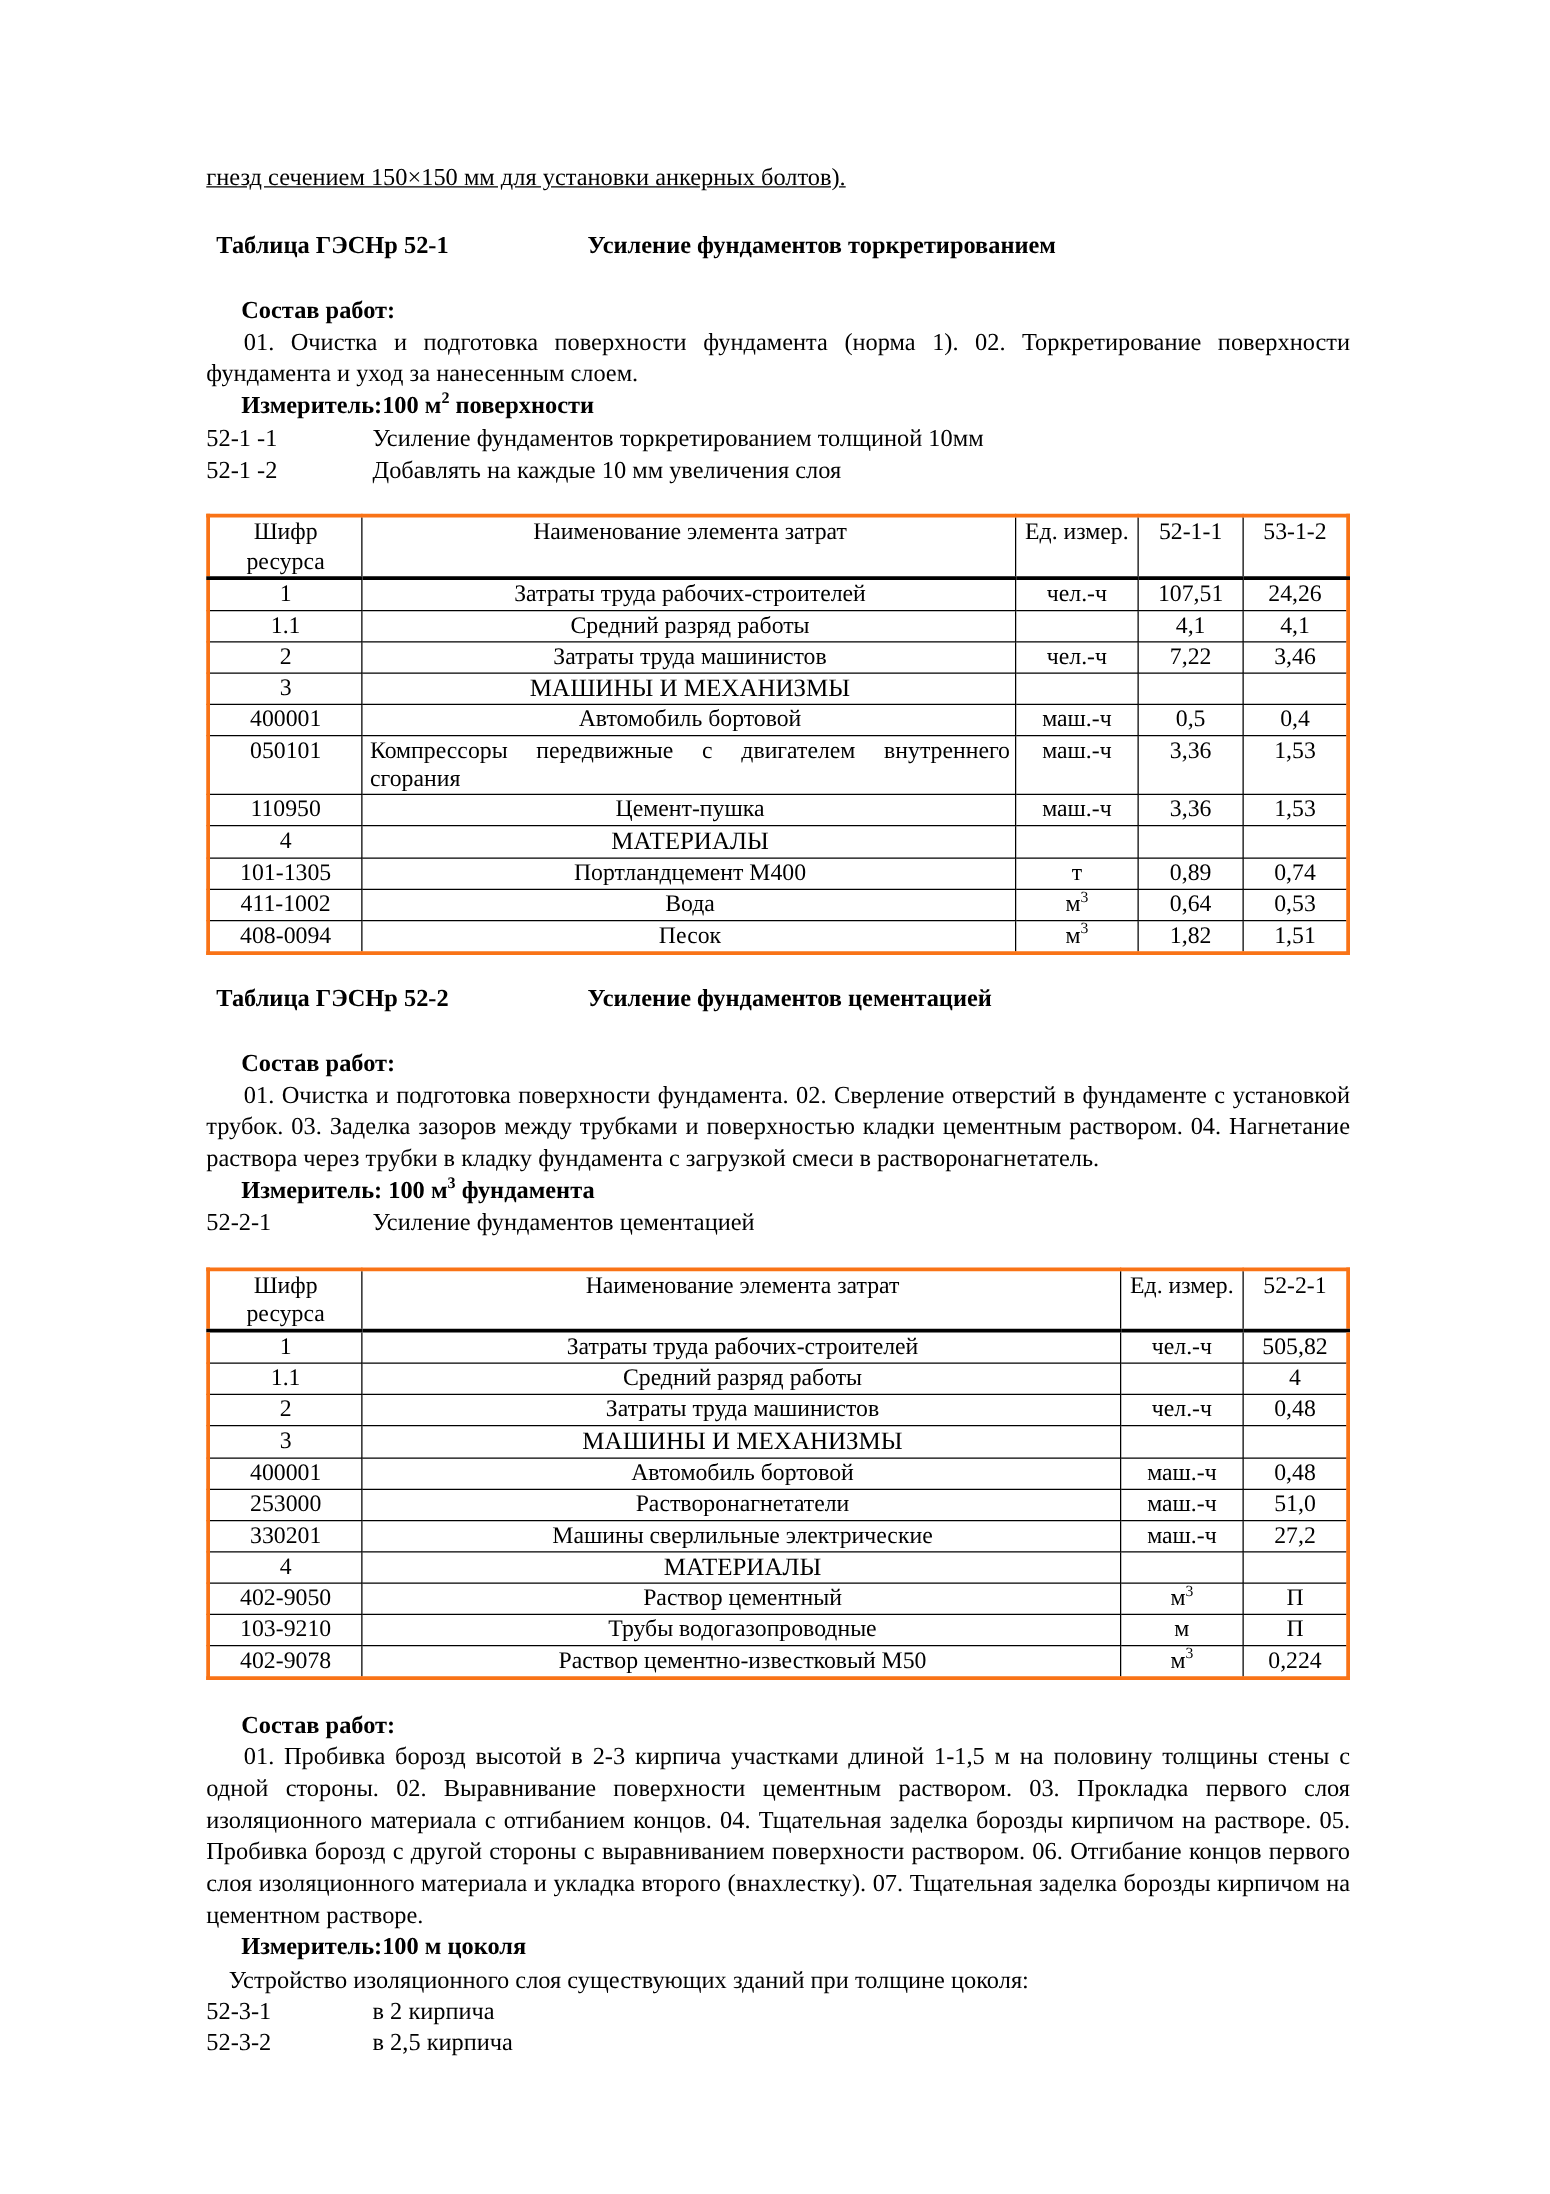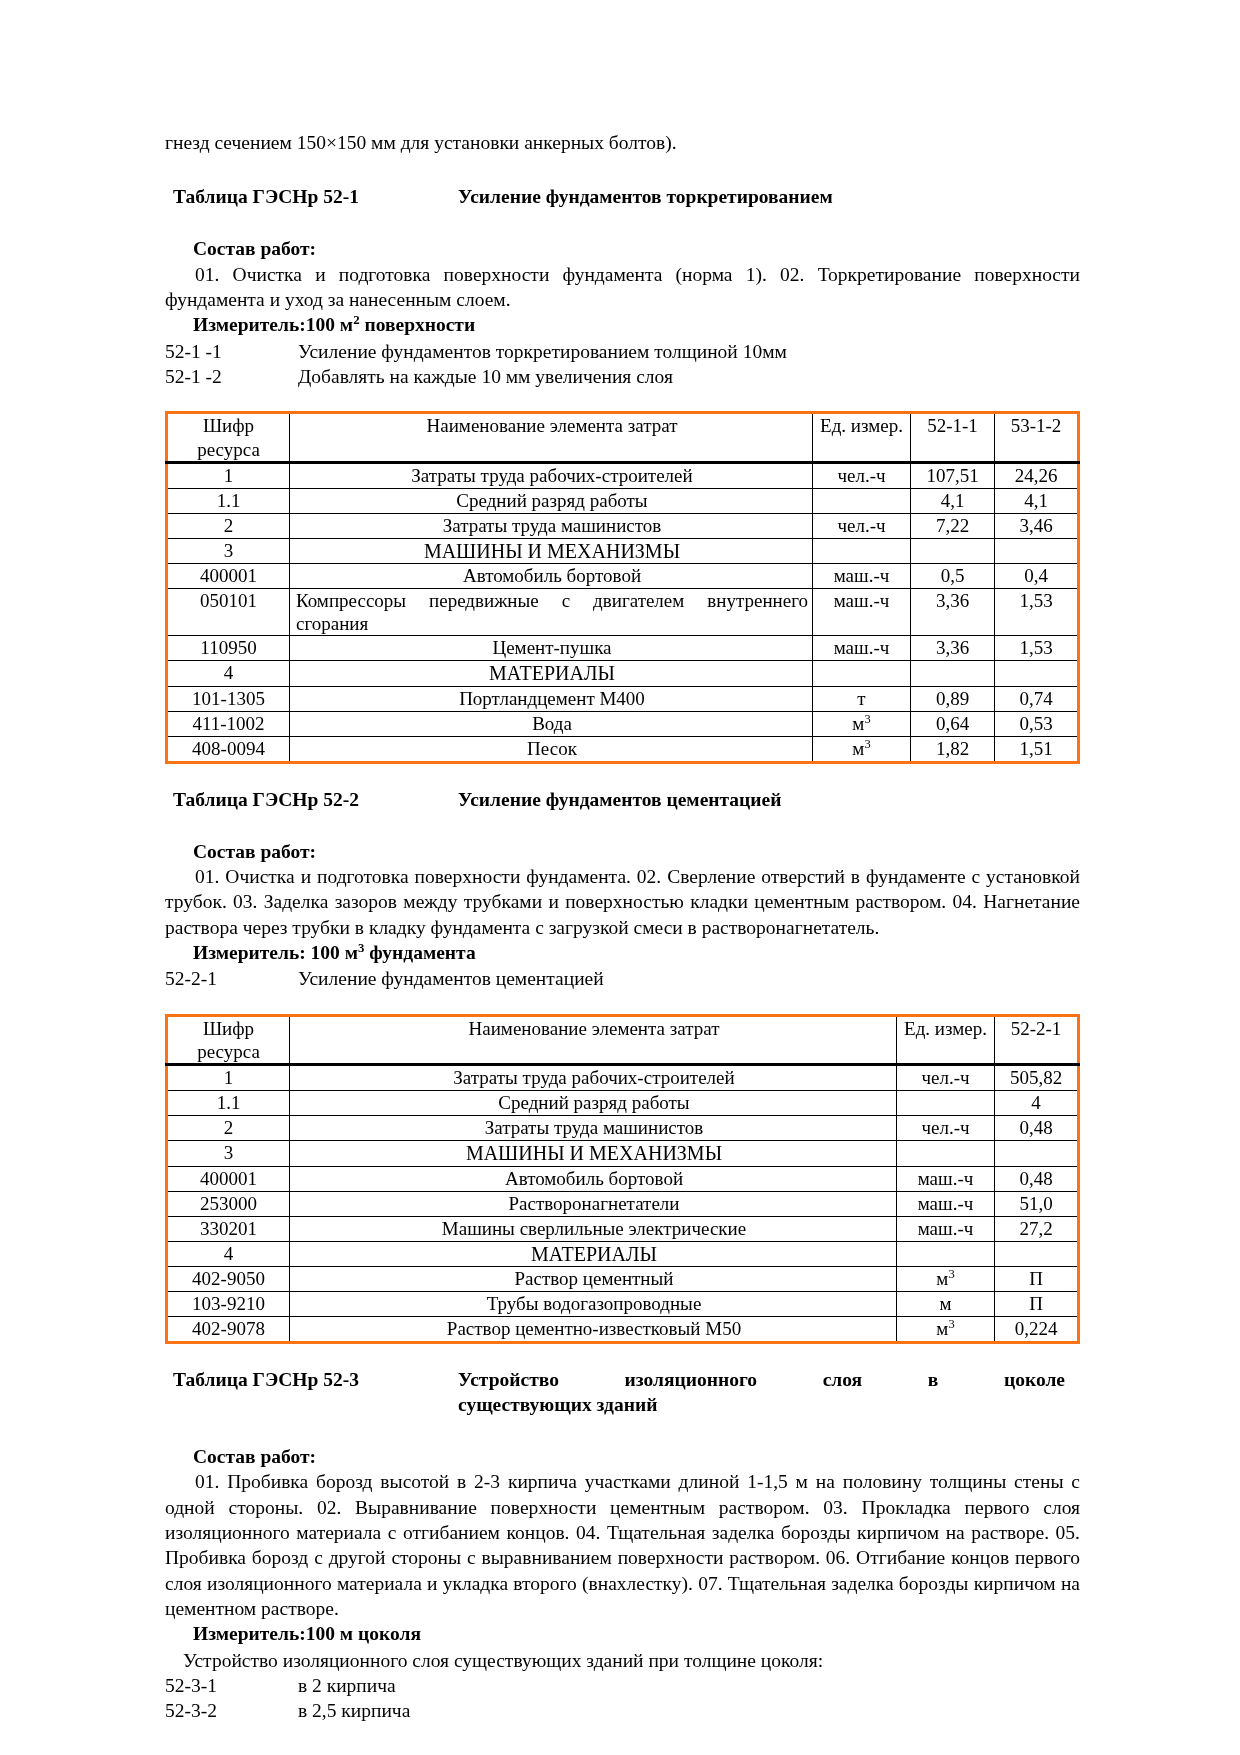--- a/index.html
+++ b/index.html
@@ -18,29 +18,31 @@
     width: 1240px;
     min-height: 1755px;
     box-sizing: border-box;
     padding: 130px 160px 60px 165px;
     position: relative;
   }
   .intro-line {
     font-size: 19.5px;
     line-height: 1.30;
     margin-bottom: 30px;
+    text-decoration: underline;
   }
   
   .tbl-caption {
     display: flex;
     font-weight: bold;
     font-size: 19.5px;
     line-height: 1.28;
     margin-bottom: 26px;
     padding-left: 8px;
+    gap: 12px;
   }
   .tbl-caption .cap-num {
     width: 285px;
     flex: 0 0 285px;
   }
   .tbl-caption .cap-title {
     flex: 1 1 auto;
   }
   .cap-title.justified {
     text-align: justify;
@@ -345,24 +347,20 @@
             <td class="c-code">402-9078</td>
             <td class="c-name">Раствор цементно-известковый М50</td>
             <td class="c-unit">м<sup>3</sup></td>
             <td class="c-val">0,224</td>
           </tr>
         </tbody>
     </table>
   </div>
 
   <div>
-    <div class="tbl-caption">
-      <span class="cap-num">Таблица ГЭСНр 52-3</span>
-      <span class="cap-title justified"><span>Устройство изоляционного слоя в цоколе</span><span class="l2">существующих зданий</span></span>
-    </div>
 
     <div class="sub-head">Состав работ:</div>
     <div class="body-par">01. Пробивка борозд высотой в 2-3 кирпича участками длиной 1-1,5 м на половину толщины стены с одной стороны. 02. Выравнивание поверхности цементным раствором. 03. Прокладка первого слоя изоляционного материала с отгибанием концов. 04. Тщательная заделка борозды кирпичом на растворе. 05. Пробивка борозд с другой стороны с выравниванием поверхности раствором. 06. Отгибание концов первого слоя изоляционного материала и укладка второго (внахлестку). 07. Тщательная заделка борозды кирпичом на цементном растворе.</div>
 
     <div class="izmer"><span>Измеритель:100 м цоколя</span></div>
 
     <div class="indent-note">Устройство изоляционного слоя существующих зданий при толщине цоколя:</div>
 
     <div class="code-line">
       <span class="c-num">52-3-1</span>

